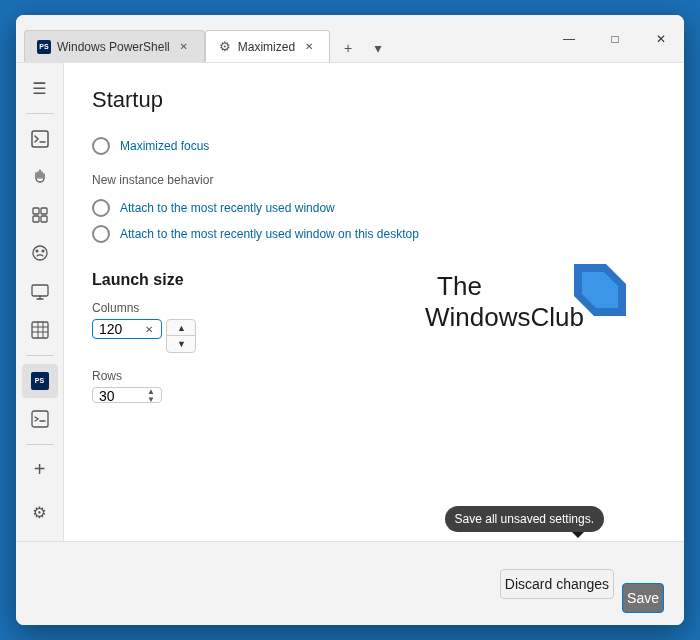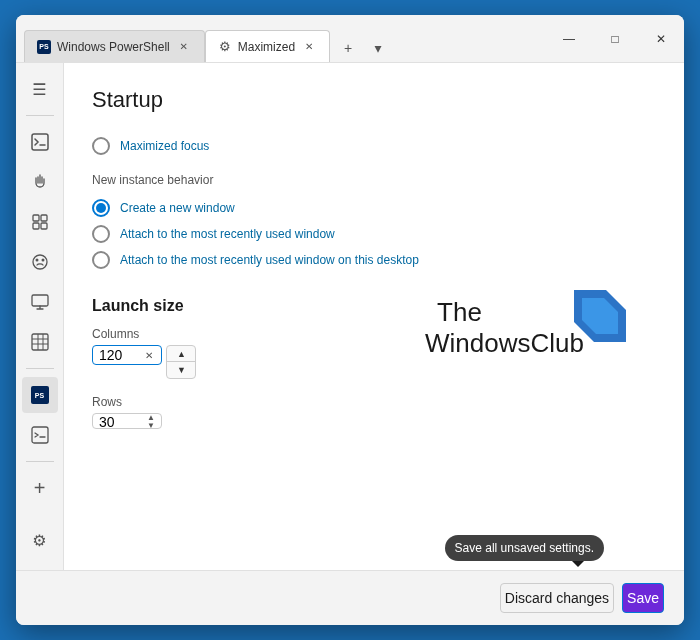--- a/index.html
+++ b/index.html
@@ -363,23 +363,24 @@
       padding: 6px 4px;
       border-radius: 4px;
       font-size: 14px;
       cursor: pointer;
       border: 1px solid #ccc;
       background: #f3f3f3;
       color: #1a1a1a;
     }
 
     .btn-primary {
-      background: #6d28d9;
+      background: #737373;
       color: white;
       border-color: #0078d4;
+      margin-top: 29px;
     }
 
     
     .ps-icon {
       width: 14px;
       height: 14px;
       background: #012456;
       border-radius: 2px;
       display: flex;
       align-items: center;
@@ -494,24 +495,20 @@
     <div class="main-content">
       <h1 class="page-title">Startup</h1>
 
       <div class="radio-item">
         <div class="radio-circle"></div>
         <span class="radio-label">Maximized focus</span>
       </div>
 
       <div class="section-label">New instance behavior</div>
 
-      <div class="radio-item">
-        <div class="radio-circle checked"></div>
-        <span class="radio-label">Create a new window</span>
-      </div>
 
       <div class="radio-item">
         <div class="radio-circle"></div>
         <span class="radio-label">Attach to the most recently used window</span>
       </div>
 
       <div class="radio-item">
         <div class="radio-circle"></div>
         <span class="radio-label">Attach to the most recently used window on this desktop</span>
       </div>

